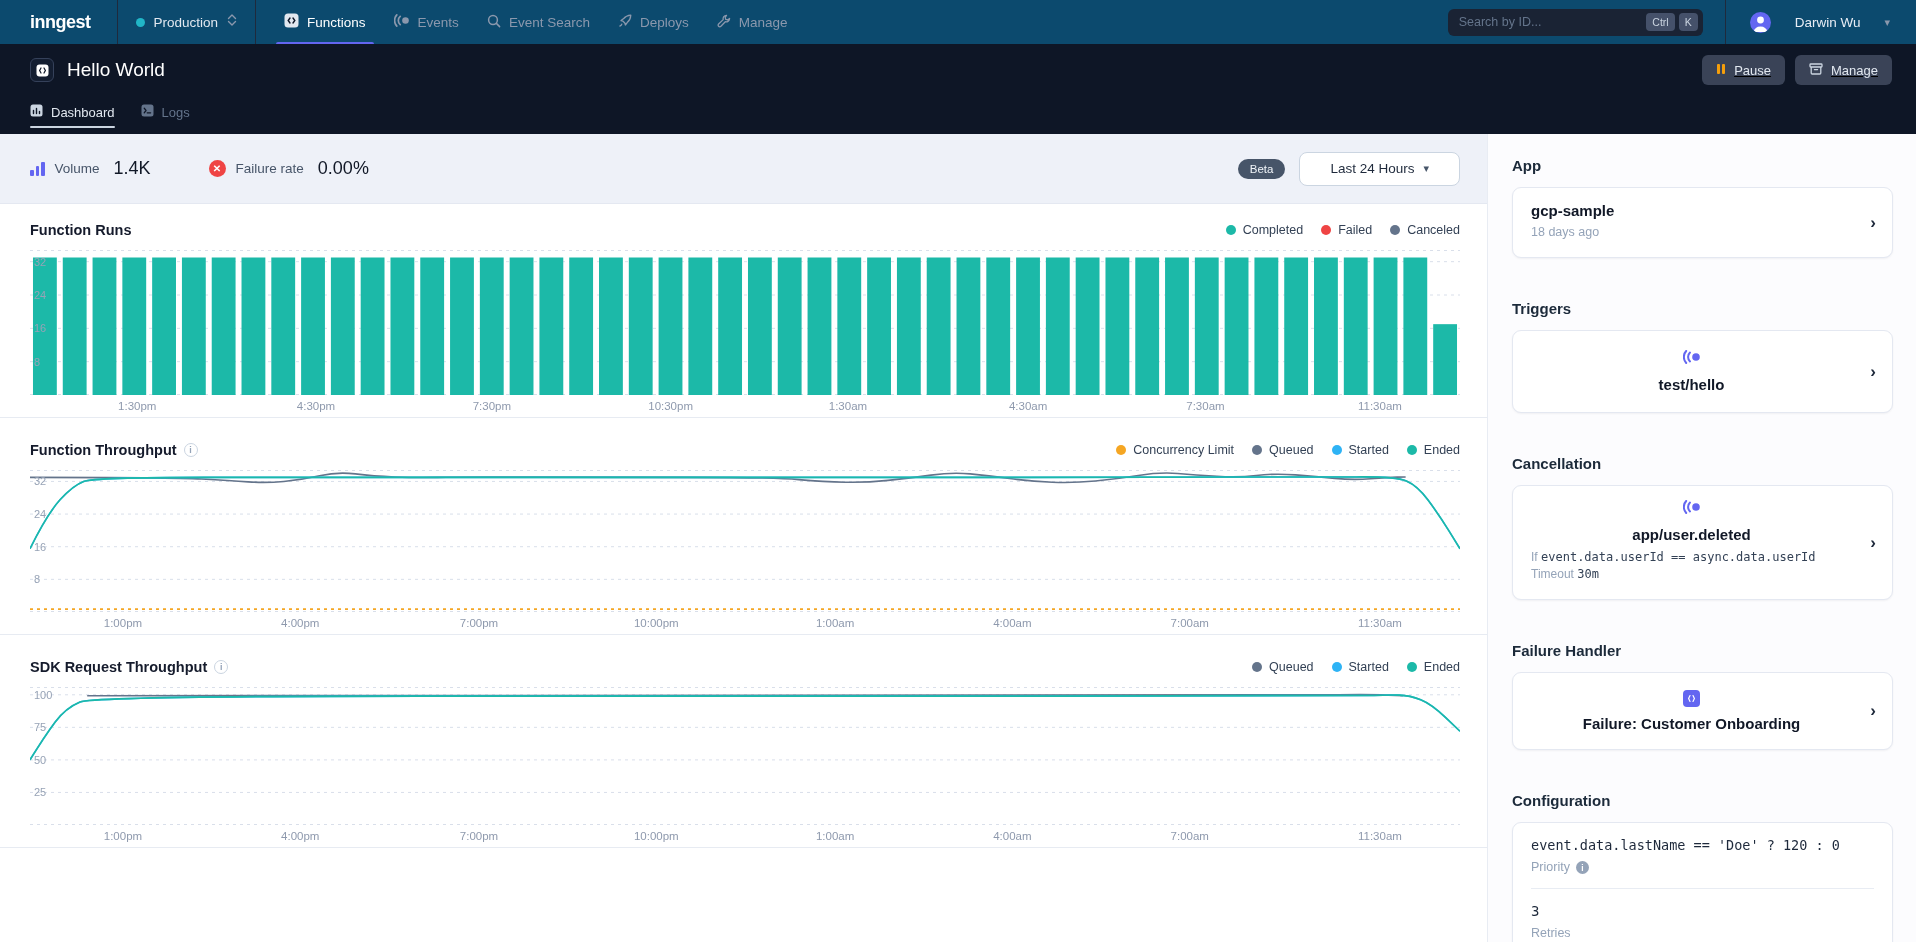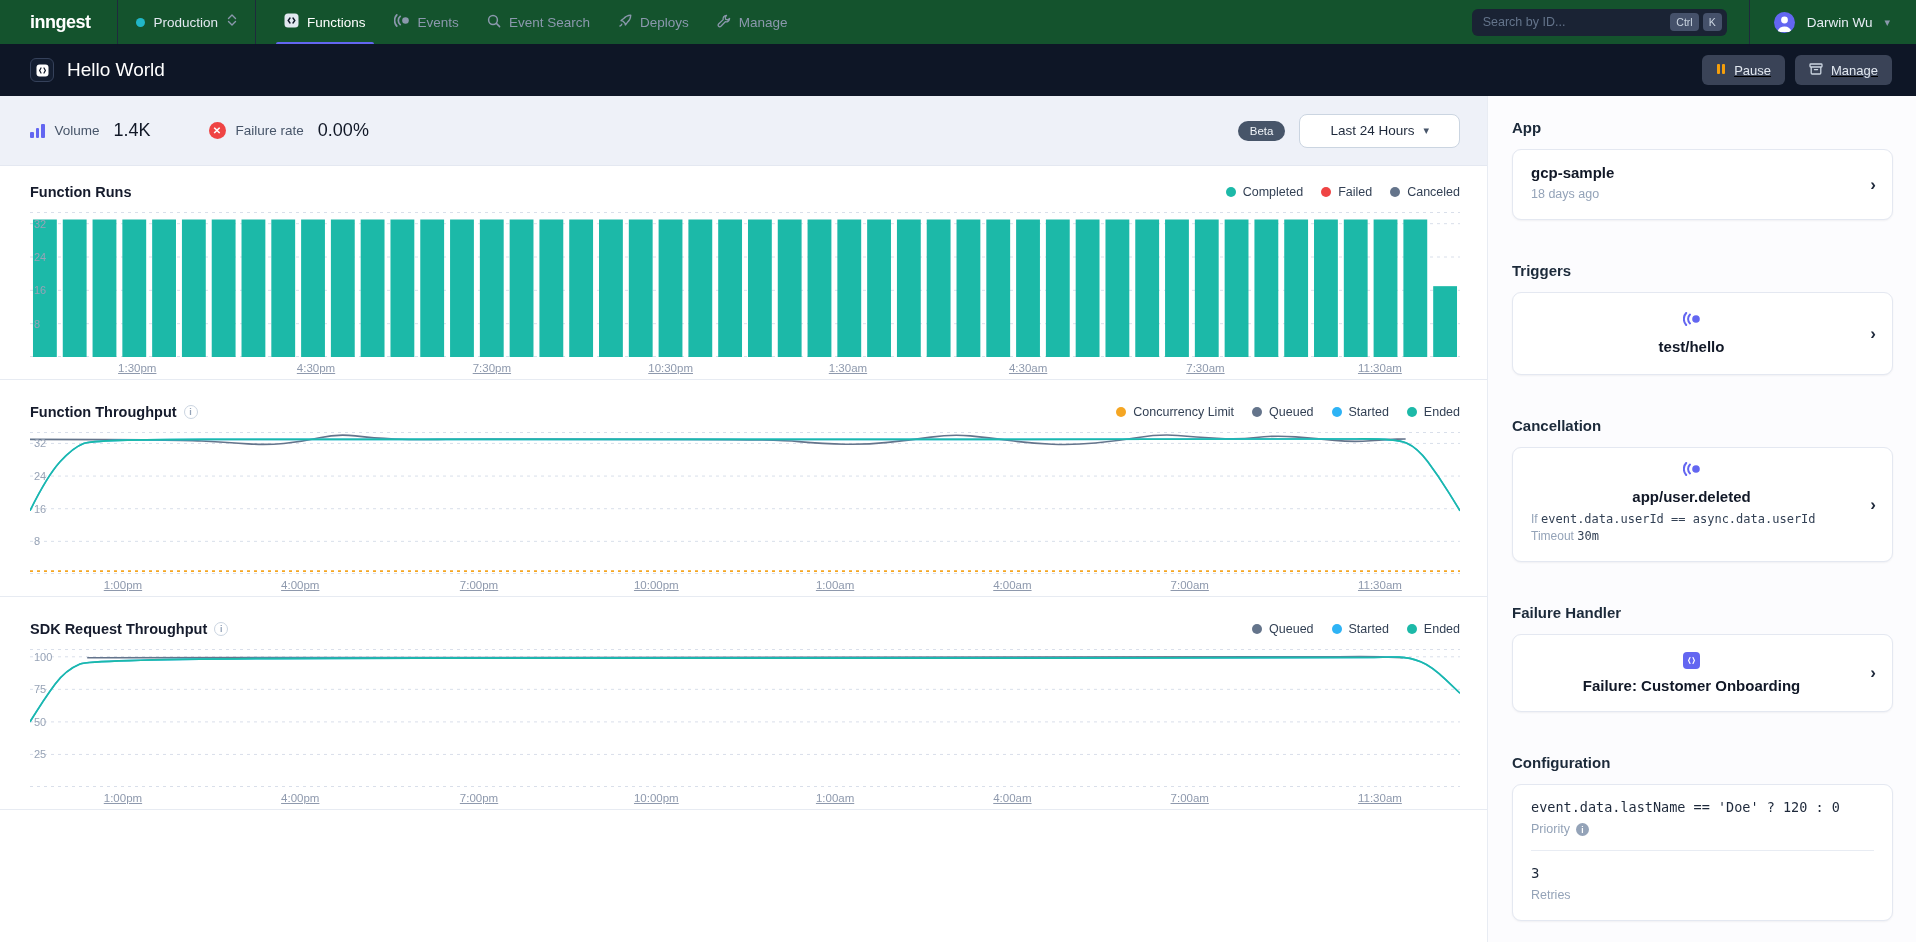--- a/index.html
+++ b/index.html
@@ -1,41 +1,41 @@
 <!DOCTYPE html>
 <html><head>
 <meta charset="utf-8">
 <style>
   * { margin:0; padding:0; box-sizing:border-box; }
   html,body { width:1916px; height:942px; overflow:hidden; background:#fff;
     font-family:"Liberation Sans", sans-serif; }
   .app { width:1916px; height:942px; display:flex; flex-direction:column; }
 
   
-  .topnav { height:44px; background:#14532d; display:flex; align-items:center; color:#cbd5e1; flex:0 0 auto; }
+  .topnav { height:44px; background:#0c4a6e; display:flex; align-items:center; color:#cbd5e1; flex:0 0 auto; }
   .logo { font-weight:bold; font-size:18px; color:#fff; letter-spacing:-0.5px; padding:0 26px 0 30px; }
   .nav-divider { width:1px; height:44px; background:#1f2a3d; }
   .env-switcher { display:flex; align-items:center; gap:9px; padding:8px 18px; height:44px; min-width:132px; cursor:pointer; }
   .env-dot { width:9px; height:9px; border-radius:50%; background:#21b6c7; }
   .env-label { font-size:13.5px; color:#e2e8f0; }
   .updown { margin-left:auto; color:#8b98ad; }
   .nav-tabs { display:flex; align-items:center; height:44px; margin-left:14px; }
   .nav-tab { display:flex; align-items:center; gap:8px; height:44px; padding:0 14px; font-size:13.5px;
     color:#8b98ad; position:relative; cursor:pointer; }
   .nav-tab.active { color:#fff; }
   .nav-tab.active::after { content:""; position:absolute; left:6px; right:6px; bottom:0; height:2px; background:#6366f1; border-radius:2px 2px 0 0; }
   .nav-tab svg { flex:0 0 auto; }
   .nav-right { margin-left:auto; display:flex; align-items:center; height:44px; }
   .nav-search { display:flex; align-items:center; background:#1a2334; border-radius:6px; height:27px; width:255px;
     padding:0 5px 0 11px; margin-right:22px; }
   .nav-search input { background:transparent; border:none; outline:none; color:#94a3b8; font-size:12.5px;
     font-family:"Liberation Sans", sans-serif; flex:1; }
   .nav-search input::placeholder { color:#64748b; }
   .kbd { background:#45516a; color:#cbd5e1; border-radius:4px; font-size:10.5px; padding:3px 6px; margin-left:4px; }
-  .user-menu { display:flex; align-items:center; gap:12px; padding:0 26px 0 24px; height:44px; border-left:1px solid #1f2a3d; cursor:pointer;text-align:right; }
+  .user-menu { display:flex; align-items:center; gap:24px; padding:0 26px 0 24px; height:44px; border-left:1px solid #1f2a3d; cursor:pointer;text-align:right; }
   .avatar { width:21px; height:21px; border-radius:50%; background:#6366f1; display:flex; align-items:center; justify-content:center; overflow:hidden; }
   .user-name { font-size:13.5px; color:#e8edf5; }
   .chev-down { color:#8b98ad; font-size:11px; }
 
   
   .fnheader { background:#0e1626; flex:0 0 auto; }
   .fnheader-top { height:52px; display:flex; align-items:center; padding:0 24px 0 30px; }
   .fn-iconbox { width:24px; height:24px; border-radius:6px; border:1px solid #35415a; background:#141e31;
     display:flex; align-items:center; justify-content:center; margin-right:13px; }
   .fn-title { color:#fff; font-size:19px; font-weight:500; }
@@ -70,21 +70,21 @@
   .chart-title { font-size:14.5px; font-weight:700; color:#151b2c; display:flex; align-items:center; gap:7px; }
   .info-i { width:14px; height:14px; border:1px solid #cbd5e1; border-radius:50%; color:#94a3b8; font-size:9px;
     display:inline-flex; align-items:center; justify-content:center; font-weight:bold; font-style:normal; }
   .legend { margin-left:auto; display:flex; gap:18px; }
   .leg { display:flex; align-items:center; gap:7px; font-size:12.5px; color:#334155; }
   .leg i { width:10px; height:10px; border-radius:50%; display:inline-block; }
   .plot-wrap { padding:0 27px 0 30px; }
   .plot { position:relative; width:1430px; }
   .plot-1 { height:145px; } .plot-2 { height:142px; } .plot-3 { height:138px; }
   .xlabels { position:relative; height:22px; margin:0 27px 0 30px; }
-  .xlabels span { position:absolute; top:5px; transform:translateX(-50%); font-size:11.5px; color:#8e99ad;text-decoration:underline; }
+  .xlabels span { position:absolute; top:5px; transform:translateX(-50%); font-size:11.5px; color:#8e99ad; }
 
   
   .sidebar { flex:1; background:#fcfcfe; border-left:1px solid #e8ecf3; padding:23px 23px 0 24px; overflow:hidden; }
   .side-heading { font-size:15px; font-weight:700; color:#1c2a3a; margin-bottom:13px; }
   .side-section { margin-bottom:42px; }
   .card { position:relative; background:#fff; border:1px solid #e4e8f1; border-radius:9px;
     box-shadow:0 1px 2px rgba(16,24,40,0.05); padding:14px 40px 18px 18px; cursor:pointer; }
   .card .chev-right { position:absolute; right:16px; top:50%; transform:translateY(-50%); color:#1e293b; font-size:17px; font-weight:bold; }
   .card-name { font-size:15px; font-weight:700; color:#111827; }
   .card-meta { font-size:12.5px; color:#94a3b8; margin-top:6px; }
@@ -209,20 +209,40 @@
         <button class="hbtn">
           <span>
             <svg width="14" height="12" viewBox="0 0 14 12">
                 <rect x="1" y="1" width="12" height="3" rx="0.8" fill="none" stroke="#cbd5e1" stroke-width="1.3"></rect>
                 <path d="M2.2 4v6a1 1 0 0 0 1 1h7.6a1 1 0 0 0 1-1V4" fill="none" stroke="#cbd5e1" stroke-width="1.3"></path>
                 <path d="M5.4 6.6h3.2" stroke="#cbd5e1" stroke-width="1.3" stroke-linecap="round"></path>
               </svg>
           </span>
           <span>Manage</span>
         </button>
+      </div>
+    </div>
+    <div class="fnheader-tabs">
+      <div class="fn-tab active">
+        <span>
+          <svg width="13" height="13" viewBox="0 0 13 13">
+              <rect x="0.5" y="0.5" width="12" height="12" rx="2.5" fill="#cbd5e1"></rect>
+              <path d="M3.5 9.5v-3M6.5 9.5v-5M9.5 9.5v-2" stroke="#0e1626" stroke-width="1.4" stroke-linecap="round"></path>
+            </svg>
+        </span>
+        <span>Dashboard</span>
+      </div>
+      <div class="fn-tab">
+        <span>
+          <svg width="13" height="13" viewBox="0 0 13 13">
+              <rect x="0.5" y="0.5" width="12" height="12" rx="2.5" fill="#64748b"></rect>
+              <path d="M3.2 4.2 5 6.5 3.2 8.8M6.2 8.8h3.4" stroke="#0e1626" stroke-width="1.3" fill="none" stroke-linecap="round" stroke-linejoin="round"></path>
+            </svg>
+        </span>
+        <span>Logs</span>
       </div>
     </div>
   </header>
 
   <div class="body-row">
 
     <main class="main">
 
       <div class="statsbar">
         <div class="stat">

